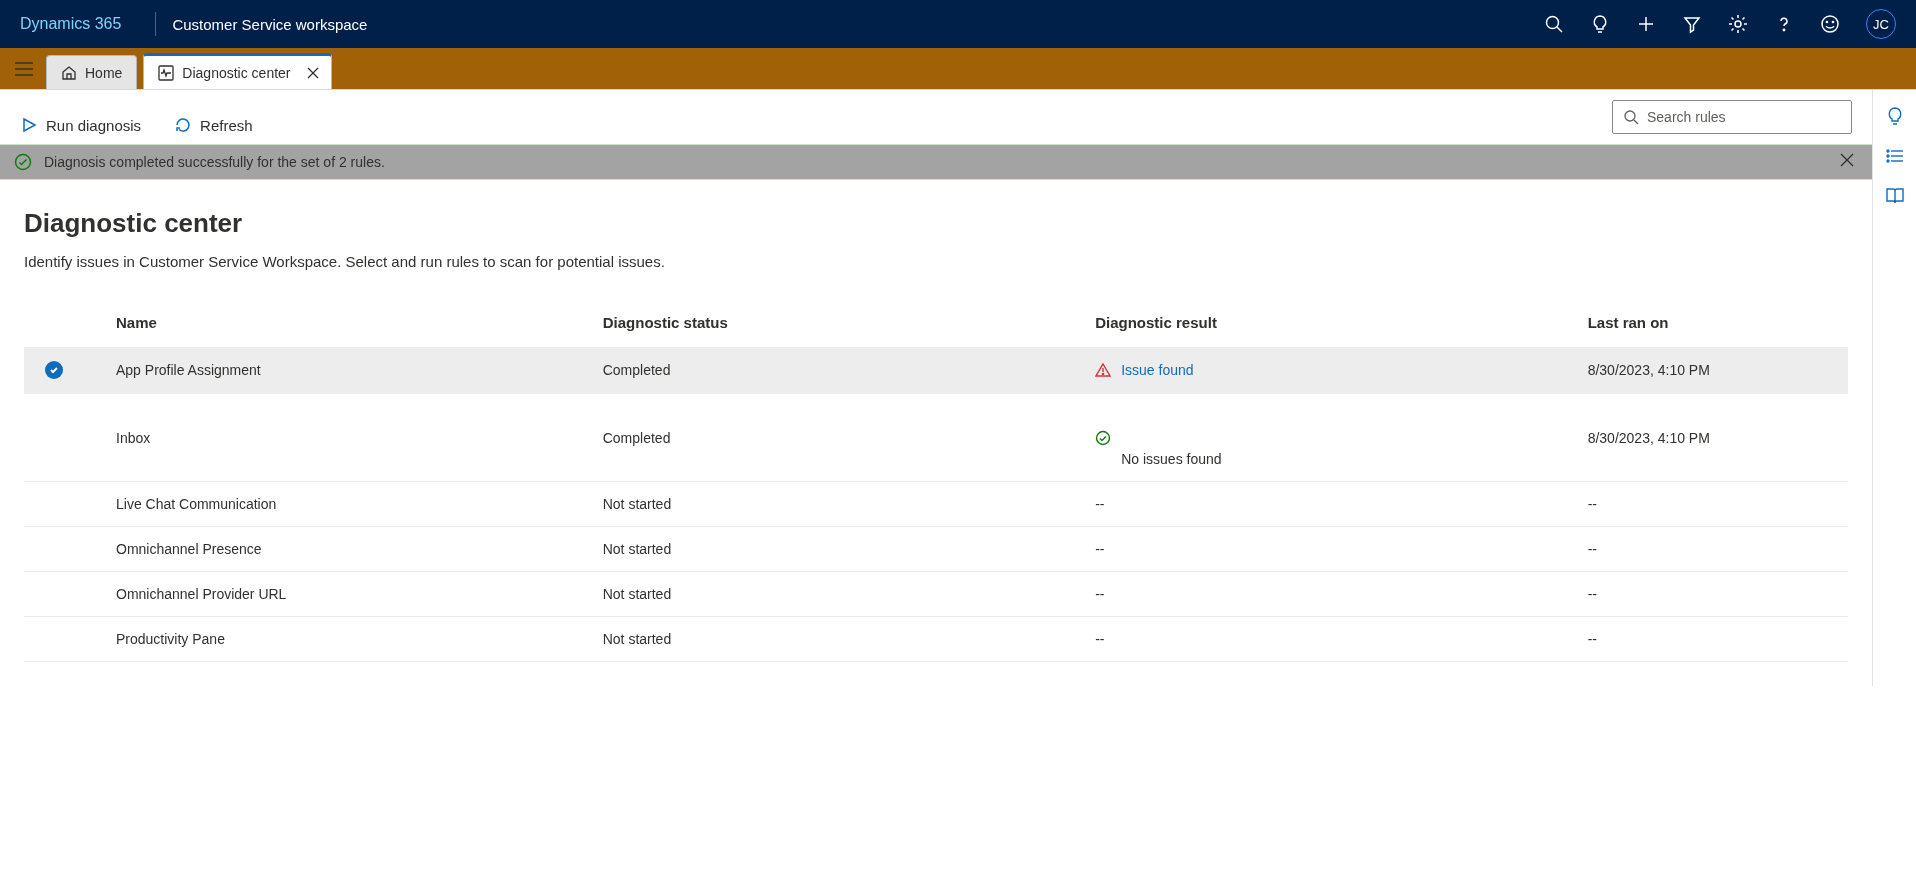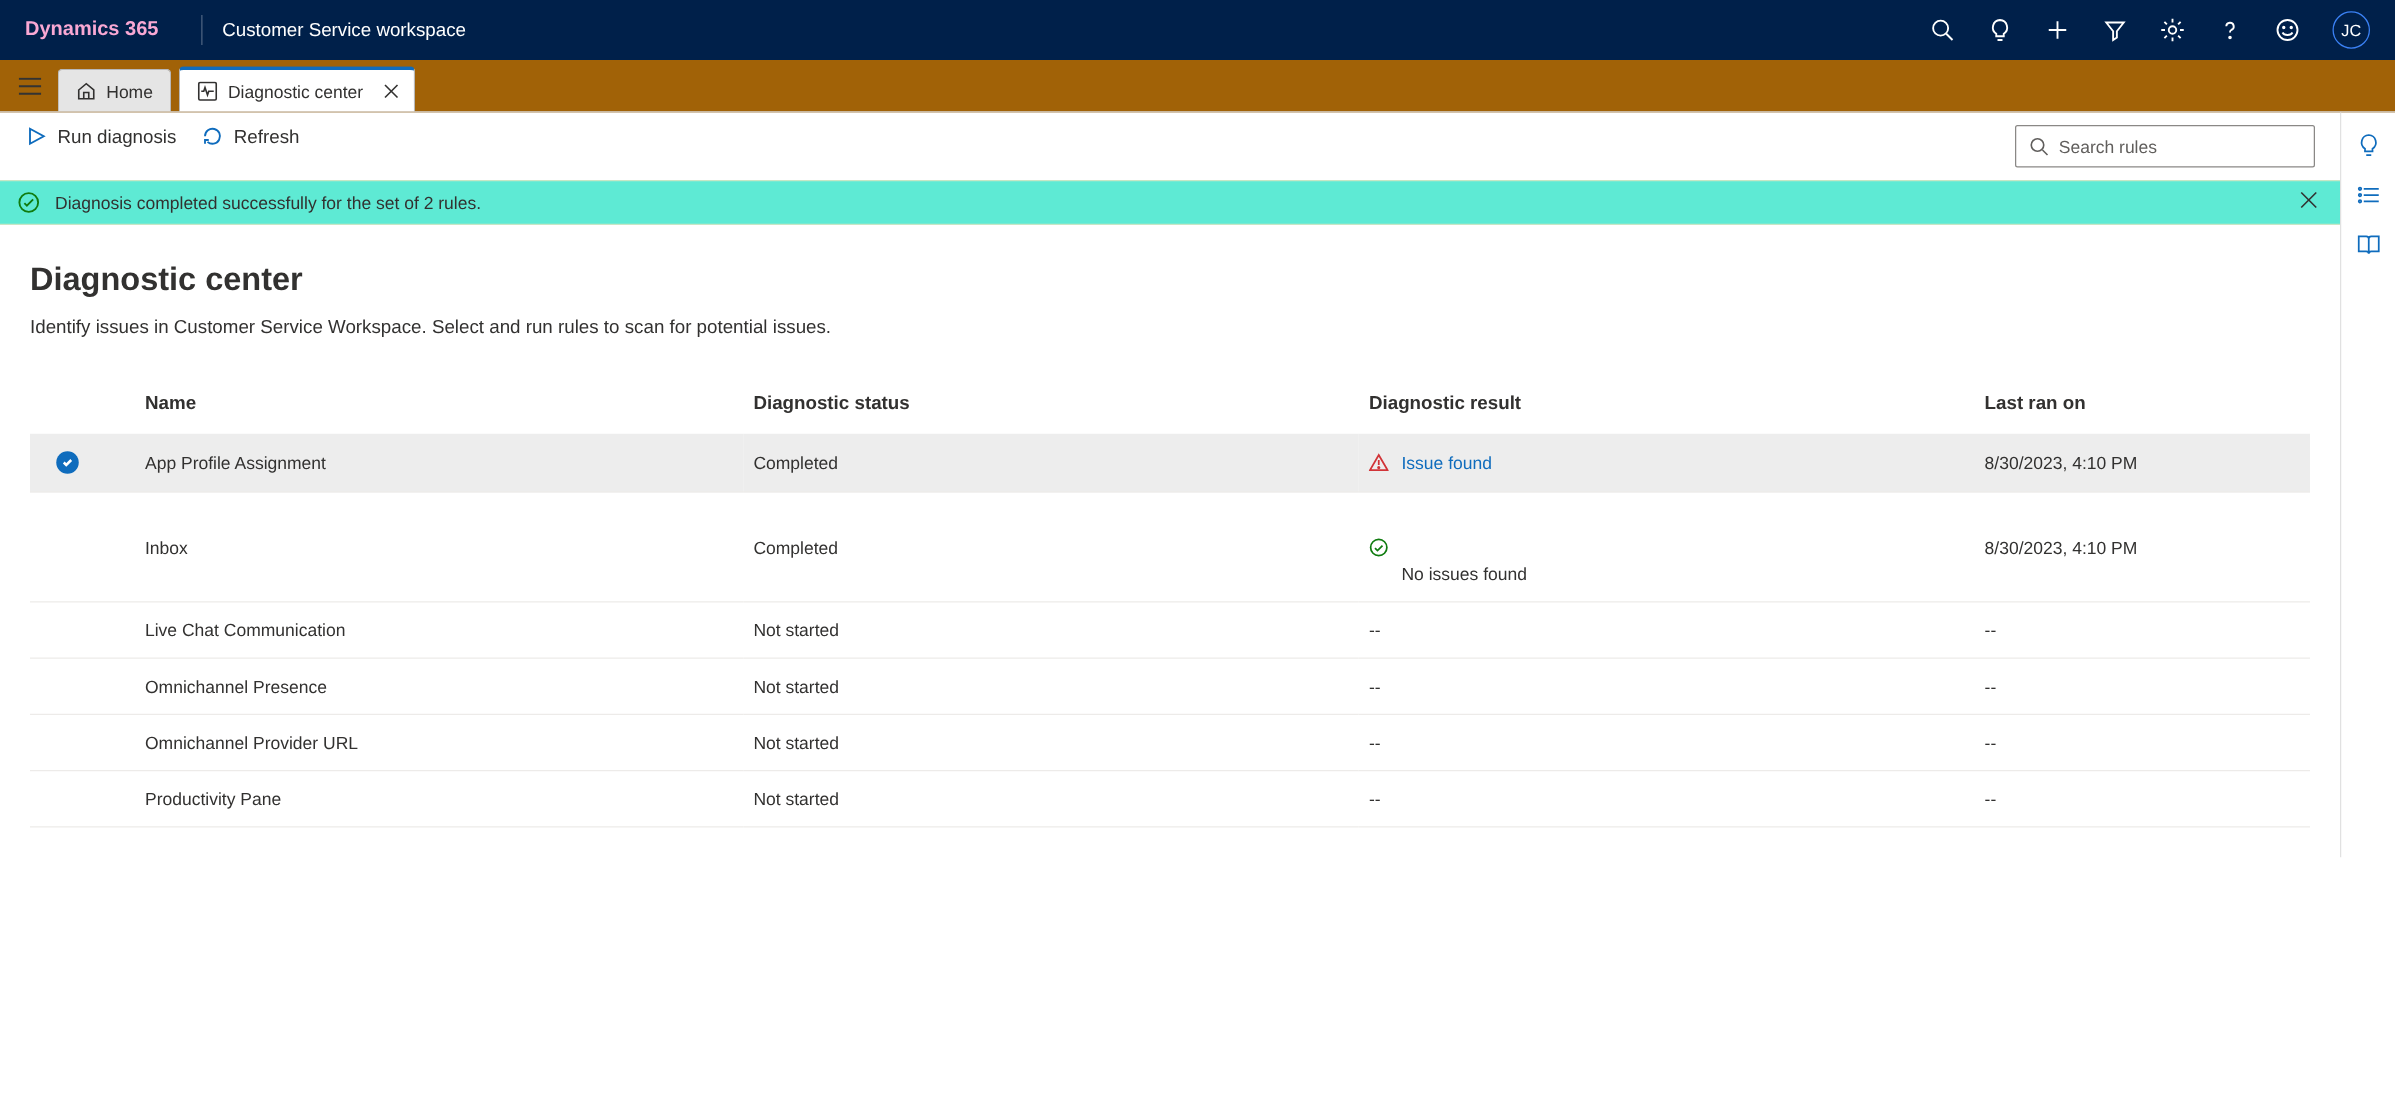--- a/index.html
+++ b/index.html
@@ -7,21 +7,21 @@
 
   
   .topbar {
     background: #00204a;
     height: 48px;
     display: flex;
     align-items: center;
     padding: 0 20px;
     color: #fff;
   }
-  .brand { font-weight: 700; font-size: 16px; color: #f9a8d4; margin-right: 18px; }
+  .brand { font-weight: 400; font-size: 16px; color: #7dd3fc; margin-right: 18px; }
   .divider-v { width: 1px; height: 24px; background: rgba(255,255,255,0.3); margin: 0 16px; }
   .workspace-name { font-size: 15px; color: #fff; }
   .topbar-spacer { flex: 1; }
   .topbar-actions { display: flex; align-items: center; gap: 26px; }
   .topbar-icon { width: 20px; height: 20px; display: flex; align-items: center; justify-content: center; cursor: pointer; }
   .topbar-icon svg { stroke: #fff; fill: none; }
   .avatar {
     width: 30px; height: 30px; border-radius: 50%;
     border: 1px solid #3b82f6; display: flex; align-items: center; justify-content: center;
     font-size: 13px; color: #fff; cursor: pointer; text-align: center;
@@ -69,41 +69,41 @@
   .right-rail {
     width: 44px;
     border-left: 1px solid #e1e1e1;
     display: flex; flex-direction: column; align-items: center;
     padding-top: 16px; gap: 20px;
   }
   .rail-icon { width: 20px; height: 20px; cursor: pointer; }
 
   
   .cmdbar {
-    display: flex; align-items: flex-start;
+    display: flex; align-items: flex-end;
     padding: 10px 20px;
-    gap: 20px;
+    gap: 33px;
   }
   .cmd-btn { display: flex; align-items: center; gap: 8px; font-size: 15px; cursor: pointer; color: #323130; }
   .cmd-btn svg { stroke: #0f6cbd; fill: none; }
   .cmdbar-spacer { flex: 1; }
   .search-box {
     display: flex; align-items: center; gap: 8px;
     border: 1px solid #8a8886; border-radius: 2px;
     height: 34px; width: 240px; padding: 0 10px;
   }
   .search-box input {
     border: none; outline: none; font-size: 14px; flex: 1;
     color: #605e5c; background: transparent;
   }
   .search-box input::placeholder { color: #605e5c; }
 
   
   .banner {
-    background: #5eead4;
+    background: #a3a3a3;
     border-top: 1px solid #c8e6c5;
     border-bottom: 1px solid #c8e6c5;
     display: flex; align-items: center;
     padding: 8px 14px;
     font-size: 14px;
     color: #323130;
   }
   .banner svg { margin-right: 12px; }
   .banner-spacer { flex: 1; }
   .banner-close { cursor: pointer; width: 18px; height: 18px; }

